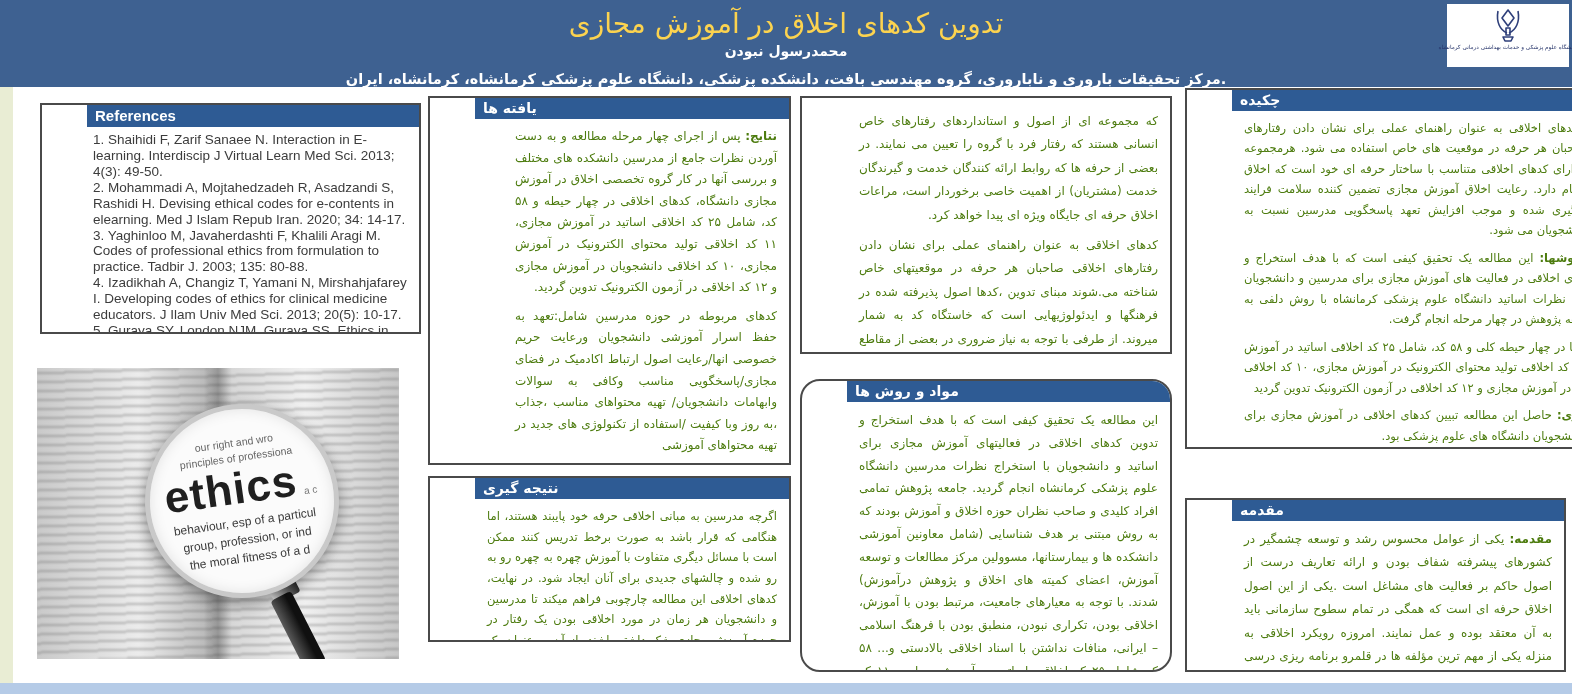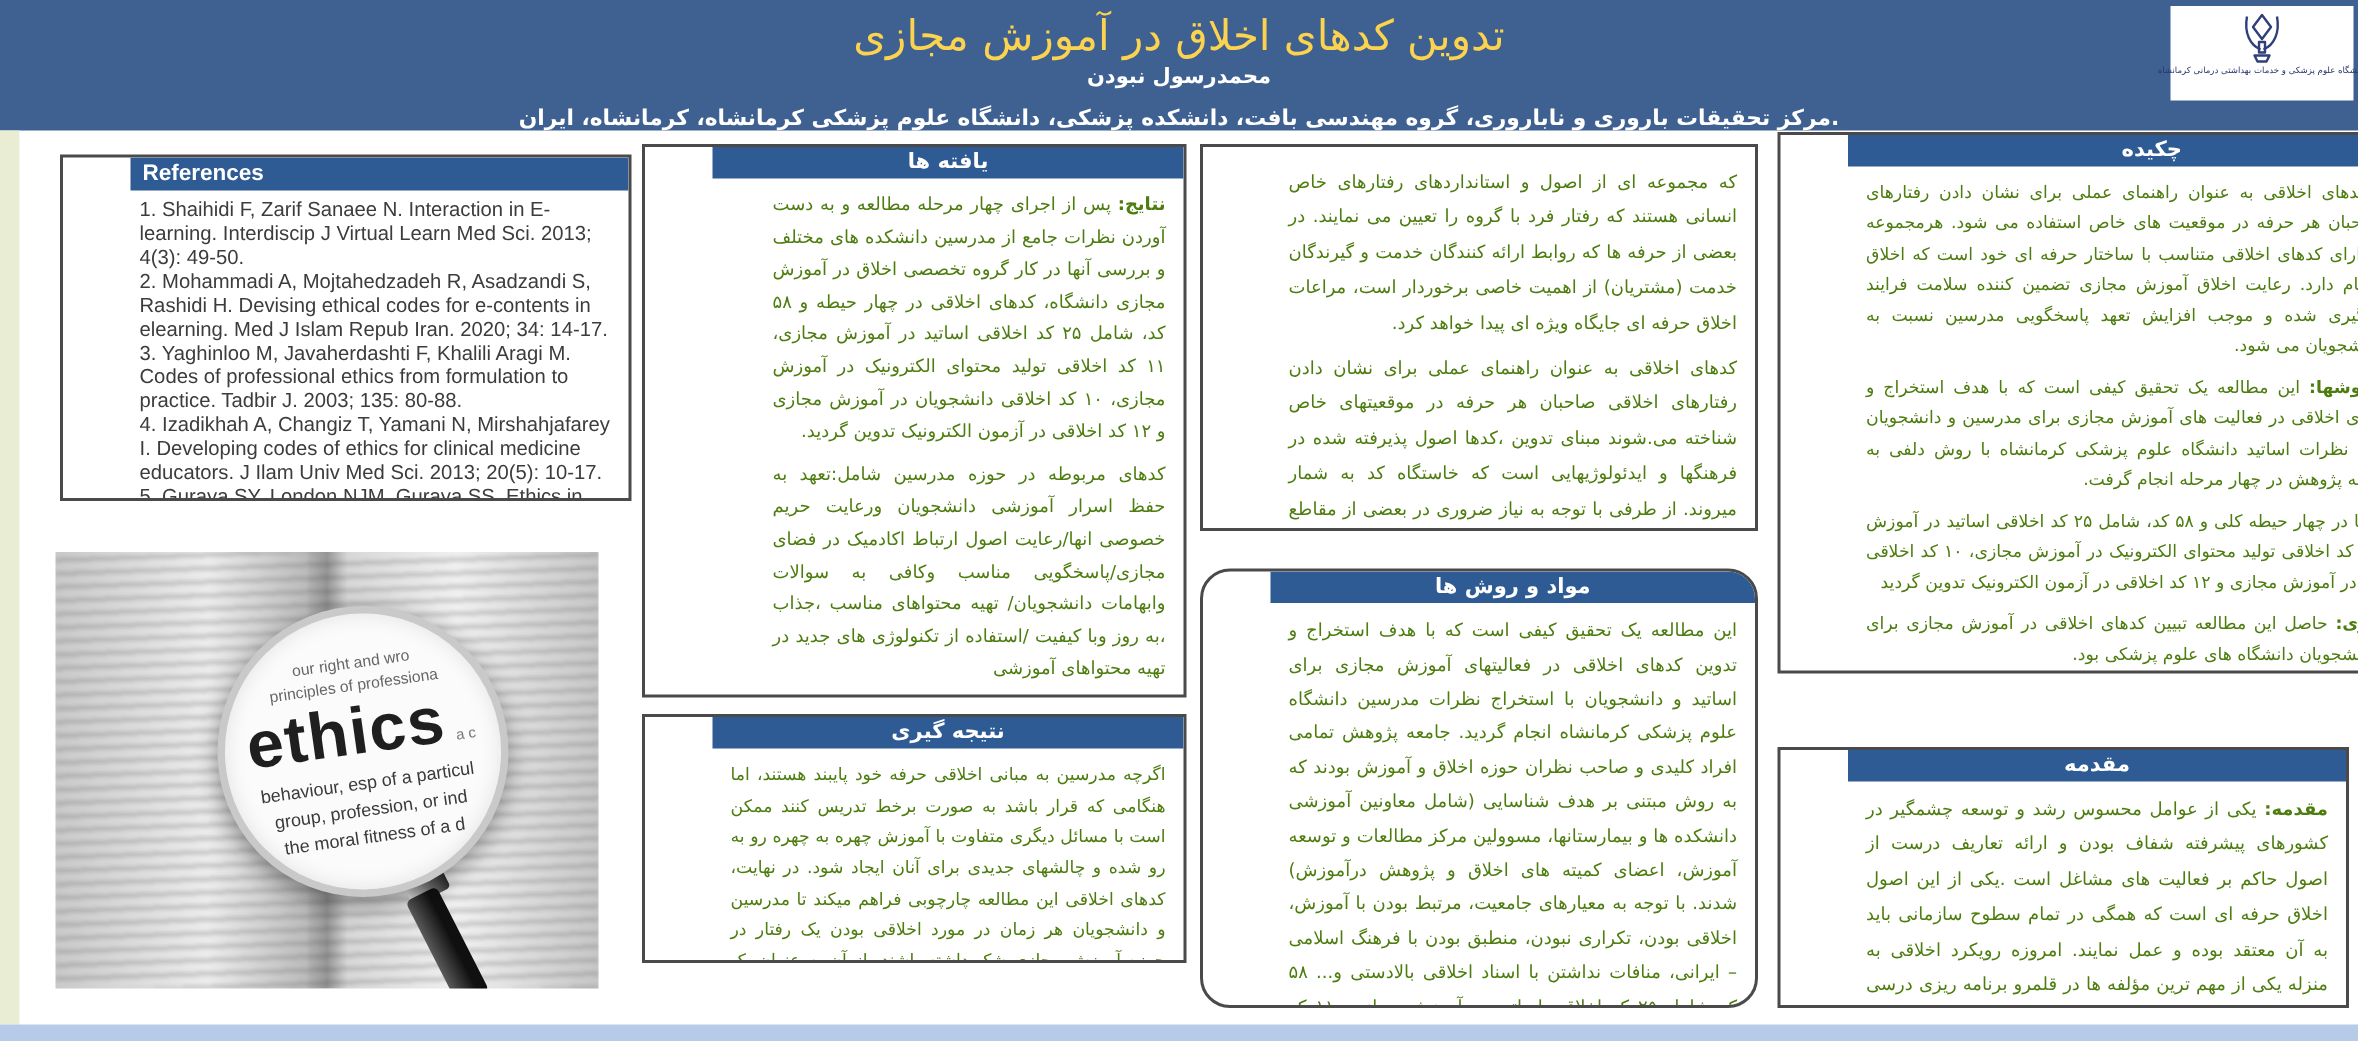--- a/index.html
+++ b/index.html
@@ -27,21 +27,21 @@
   }
   
   .left-strip{position:absolute;left:0;top:87px;width:13px;height:596px;background:var(--left-strip,#e9edd4);}
   .bottom-strip{position:absolute;left:0;top:683px;width:1572px;height:11px;background:var(--bottom-strip,#b5cbe7);}
   
   .box{position:absolute;background:#fff;border:2px solid #4a4a4a;box-sizing:border-box;overflow:hidden;padding-left:45px;}
   .bar{
     background:var(--section-bg,#2e5b94);color:#fff;font-weight:bold;
     font-size:14px;padding:2px 8px 3px;
   }
-  .bar.rtl{direction:rtl;text-align:center;}
+  .bar.rtl{direction:rtl;text-align:left;}
   .bar.ltr{text-align:left;font-family:"Liberation Sans",sans-serif;font-size:15px;}
   .pbody{
     direction:rtl;text-align:justify;color:#4d7c0f;
     padding:7px 12px 6px;font-size:12px;line-height:1.85;
   }
   .pbody p{margin:0 0 7px;}
   .pbody b{font-weight:bold;}
   
   .references{left:40px;top:103px;width:381px;height:231px;}
   .refbody{

